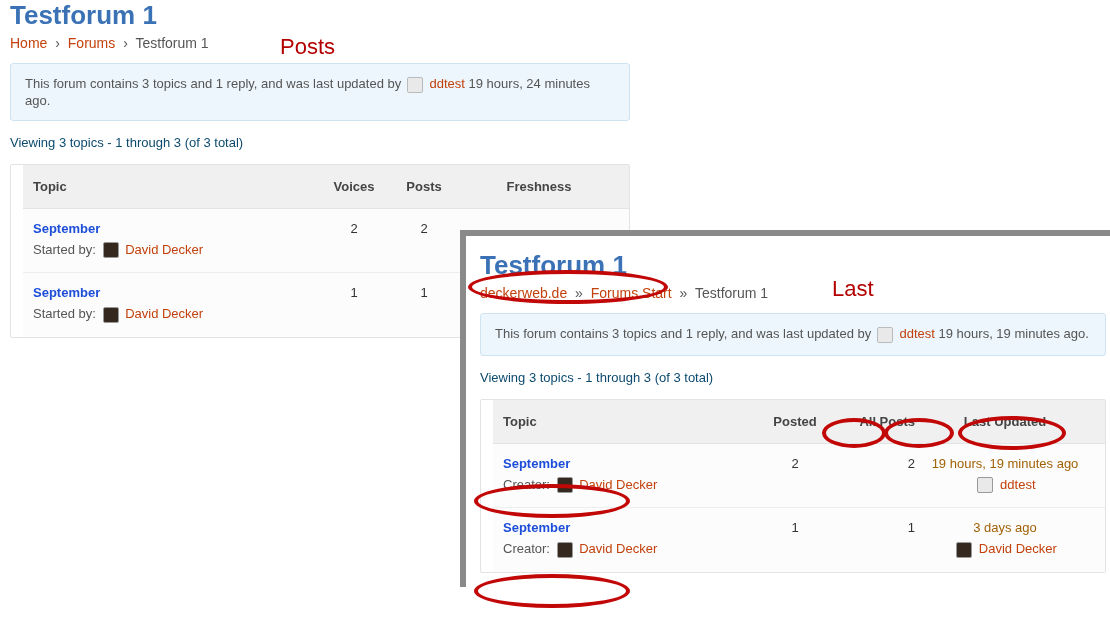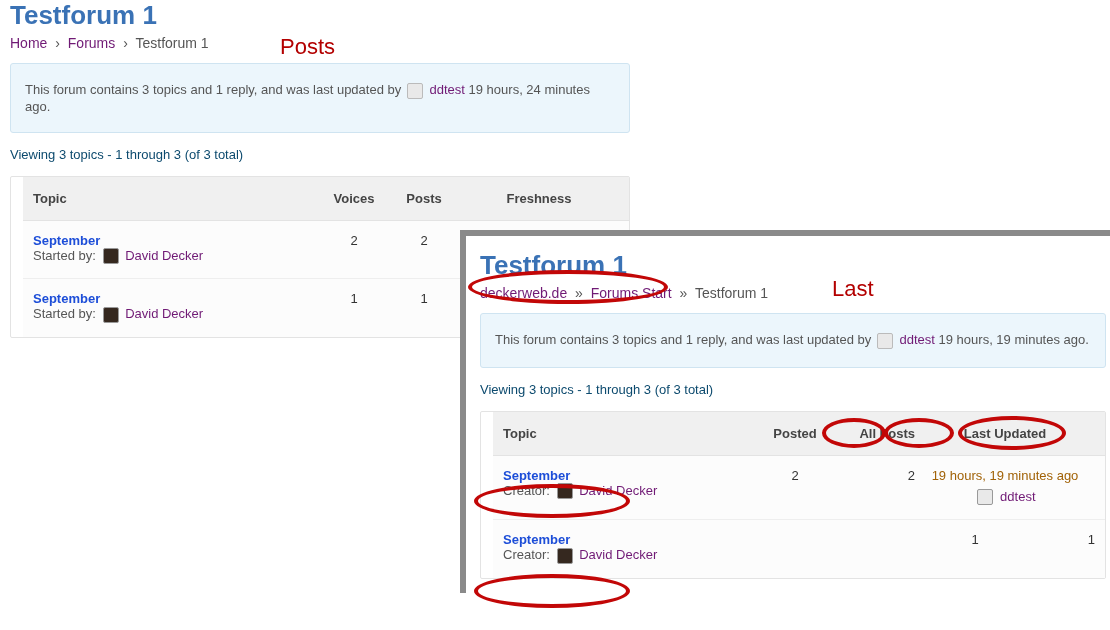--- a/index.html
+++ b/index.html
@@ -6,21 +6,21 @@
   body {
     font-family: "Segoe UI", Tahoma, Verdana, Arial, sans-serif;
     font-size: 14px;
     color: #333;
     background: #fff;
     width: 1110px;
     height: 630px;
     position: relative;
     overflow: hidden;
   }
-  a, .link { color: #701a75; text-decoration: none; cursor: pointer; }
+  a, .link { color: #c2410c; text-decoration: none; cursor: pointer; }
 
   .before-panel {
     position: absolute;
     left: 10px;
     top: 0;
     width: 620px;
   }
   .after-panel {
     position: absolute;
     left: 460px;
@@ -43,21 +43,21 @@
     font-size: 14px;
     color: #555;
     margin-bottom: 12px;
   }
   .breadcrumbs .sep { margin: 0 4px; color: #555; }
 
   .notice {
     background: #ecf6fc;
     border: 1px solid #cfe4f1;
     border-radius: 3px;
-    padding: 18px 14px;
+    padding: 12px 14px;
     font-size: 13px;
     color: #555;
     margin-bottom: 14px;
   }
   .notice .avatar-mini {
     display: inline-block;
     width: 16px;
     height: 16px;
     background: #e9e9e9;
     border: 1px solid #bbb;
@@ -102,21 +102,21 @@
   .b-col-posts  { width: 70px; text-align: center; }
   .b-col-fresh  { width: 160px; text-align: center; }
 
   
   .a-col-topic { flex: 1 1 auto; }
   .a-col-posted { width: 80px; text-align: center; }
   .a-col-allposts { width: 80px; text-align: right; }
   .a-col-updated { width: 180px; text-align: center; }
 
   .topic-title { color: #1d4ed8; font-weight: 700; margin-top: 36px; }
-  .topic-meta { margin-top: 0; color: #555; font-size: 13px; }
+  .topic-meta { margin-top: 6px; color: #555; font-size: 13px; }
   .avatar-sm {
     display: inline-block;
     width: 16px; height: 16px;
     background: #35281f;
     border: 1px solid #999;
     vertical-align: middle;
     border-radius: 2px;
     margin: 0 3px;
   }
   .avatar-sm.light {
@@ -254,20 +254,27 @@
       <div class="a-col-topic">
         <a href="#" class="topic-title">September</a>
         <div class="topic-meta">
           <span>Creator:</span>
           <span class="avatar-sm"></span>
           <a href="#">David Decker</a>
         </div>
       </div>
       <div class="a-col-posted">1</div>
       <div class="a-col-allposts">1</div>
+      <div class="a-col-updated">
+        <a href="#" class="freshness-link">3 days ago</a>
+        <div class="freshness-user">
+          <span class="avatar-sm"></span>
+          <a href="#">David Decker</a>
+        </div>
+      </div>
     </div>
   </div>
 </div>
 
 <div class="label-big label-before">Posts</div>
 <div class="label-big label-after">Last</div>
 
 <div class="ring" style="left:468px; top:270px; width:200px; height:34px;"></div>
 <div class="ring" style="left:822px; top:418px; width:64px;  height:30px;"></div>
 <div class="ring" style="left:884px; top:418px; width:70px;  height:30px;"></div>

